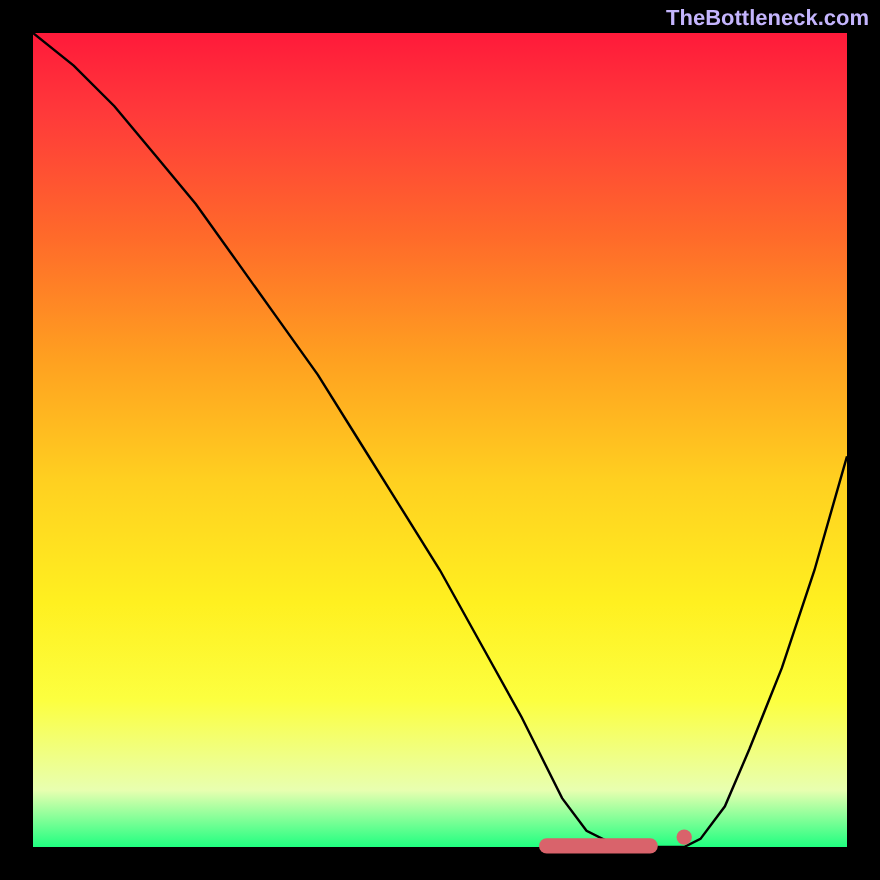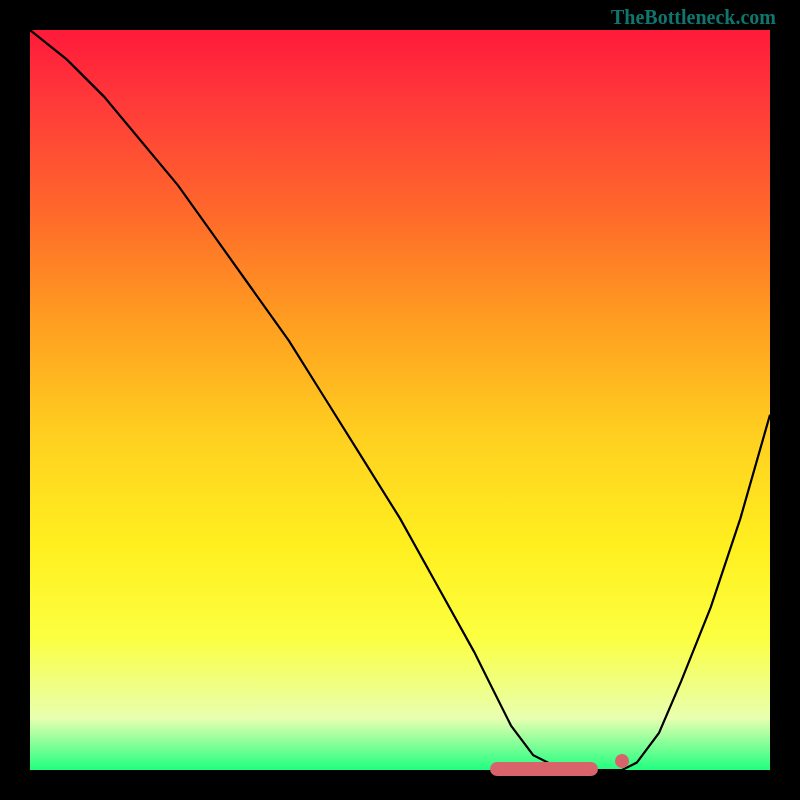--- a/index.html
+++ b/index.html
@@ -7,26 +7,25 @@
     width: 800px;
     height: 800px;
     background: #000;
     position: relative;
     overflow: hidden;
     font-family: Arial, sans-serif;
   }
   .watermark {
     position: absolute;
     top: 6px;
-    right: 24px;
+    right: 10px;
     font-size: 20px;
     font-weight: bold;
-    color: #0f766e;
+    color: #c4b5fd;
     z-index: 10;
-    font-family: Liberation Serif, serif;
   }
   .plot-area {
     position: absolute;
     left: 30px;
     top: 30px;
     width: 740px;
     height: 740px;
     background: linear-gradient(to bottom,
       #ff1a3a 0%,
       #ff3a3a 10%,

